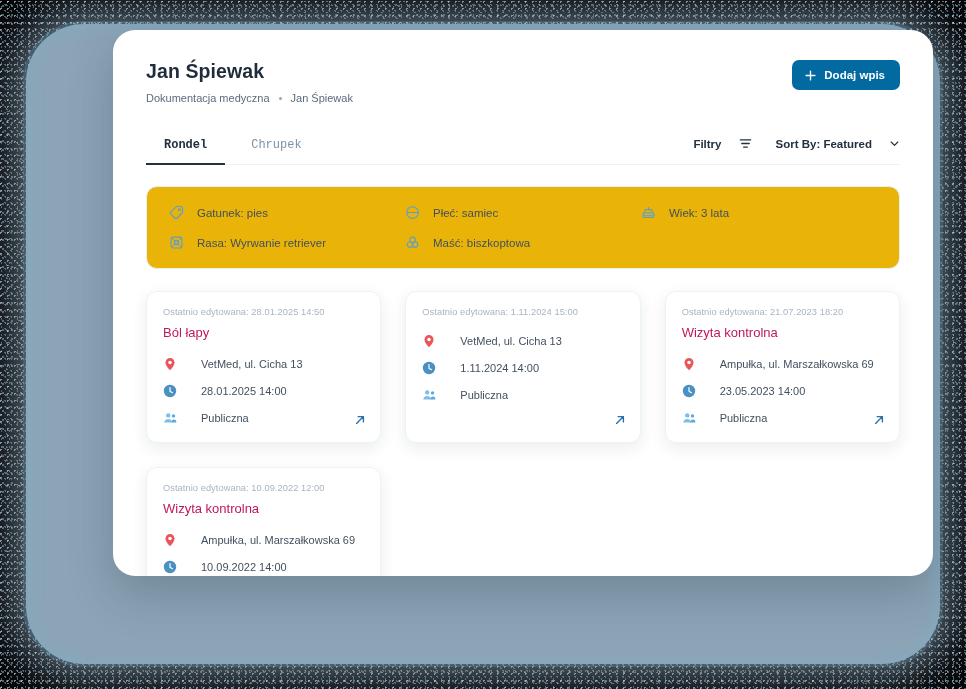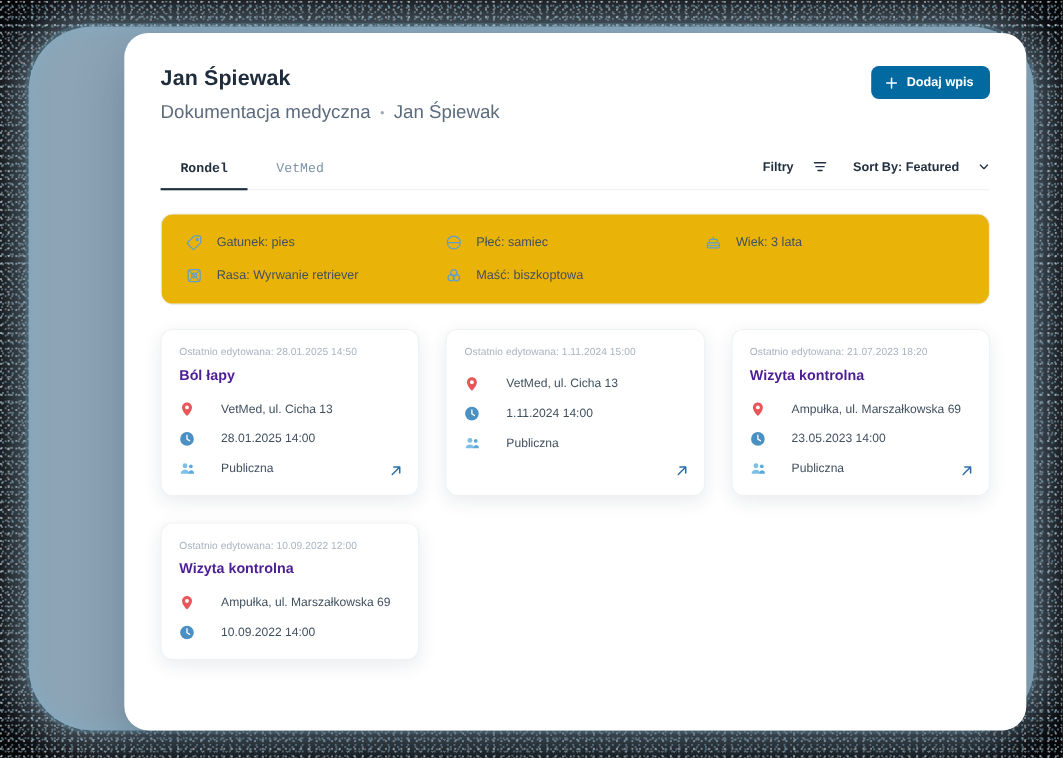--- a/index.html
+++ b/index.html
@@ -53,21 +53,21 @@
     box-shadow: inset 0 0 18px 4px rgba(120,190,220,.30);
     pointer-events: none;
   }
 
   
   #app {
     position: absolute;
     left: 113px;
     top: 30px;
     width: 820px;
-    height: 634px;
+    height: 546px;
     background: #ffffff;
     border-radius: 22px;
     box-shadow: 0 18px 46px rgba(20,35,50,.22);
     overflow: hidden;
   }
 
   .inner { padding: 30px 33px 0 33px; }
 
   
   .header-row {
@@ -79,21 +79,21 @@
     font-size: 19.5px;
     font-weight: bold;
     color: #1e2c3c;
     letter-spacing: .1px;
   }
   .breadcrumb {
     margin-top: 9px;
     display: flex;
     align-items: center;
     gap: 9px;
-    font-size: 17px;
+    font-size: 11px;
     color: #5c6b7c;
   }
   .crumb-dot {
     width: 3px; height: 3px;
     border-radius: 50%;
     background: #9aa8b6;
     display: block;
   }
   .add-btn {
     display: inline-flex;
@@ -189,22 +189,22 @@
     padding: 15px 16px 17px 16px;
   }
   .rec-edited {
     font-size: 9.3px;
     color: #a9b4c0;
     letter-spacing: .05px;
   }
   .rec-title {
     margin-top: 8px;
     font-size: 13px;
-    font-weight: bold;
-    color: #4c1d95;
+    font-weight: normal;
+    color: #be185d;
   }
   .rec-line {
     margin-top: 13px;
     display: flex;
     align-items: center;
     gap: 24px;
     font-size: 11px;
     color: #41505f;
   }
   .rec-line.first { margin-top: 17px; }
@@ -240,21 +240,21 @@
           <svg class="plus-ico" viewBox="0 0 12 12">
             <path d="M6 1.2V10.8M1.2 6H10.8" stroke="#ffffff" stroke-width="1.5" stroke-linecap="round"></path>
           </svg>
           <span>Dodaj wpis</span>
         </button>
       </div>
 
       <div class="tabs-row">
         <div class="tabs">
           <div class="tab active">Rondel</div>
-          <div class="tab">VetMed</div>
+          <div class="tab">Chrupek</div>
         </div>
         <div class="controls">
           <div class="ctrl">
             <span>Filtry</span>
             <svg width="13" height="13" viewBox="0 0 14 14">
               <path d="M1.5 3.2h11M3 7h8M5 10.8h4" stroke="#22303f" stroke-width="1.4" stroke-linecap="round"></path>
             </svg>
           </div>
           <div class="ctrl">
             <span>Sort By: Featured</span>

